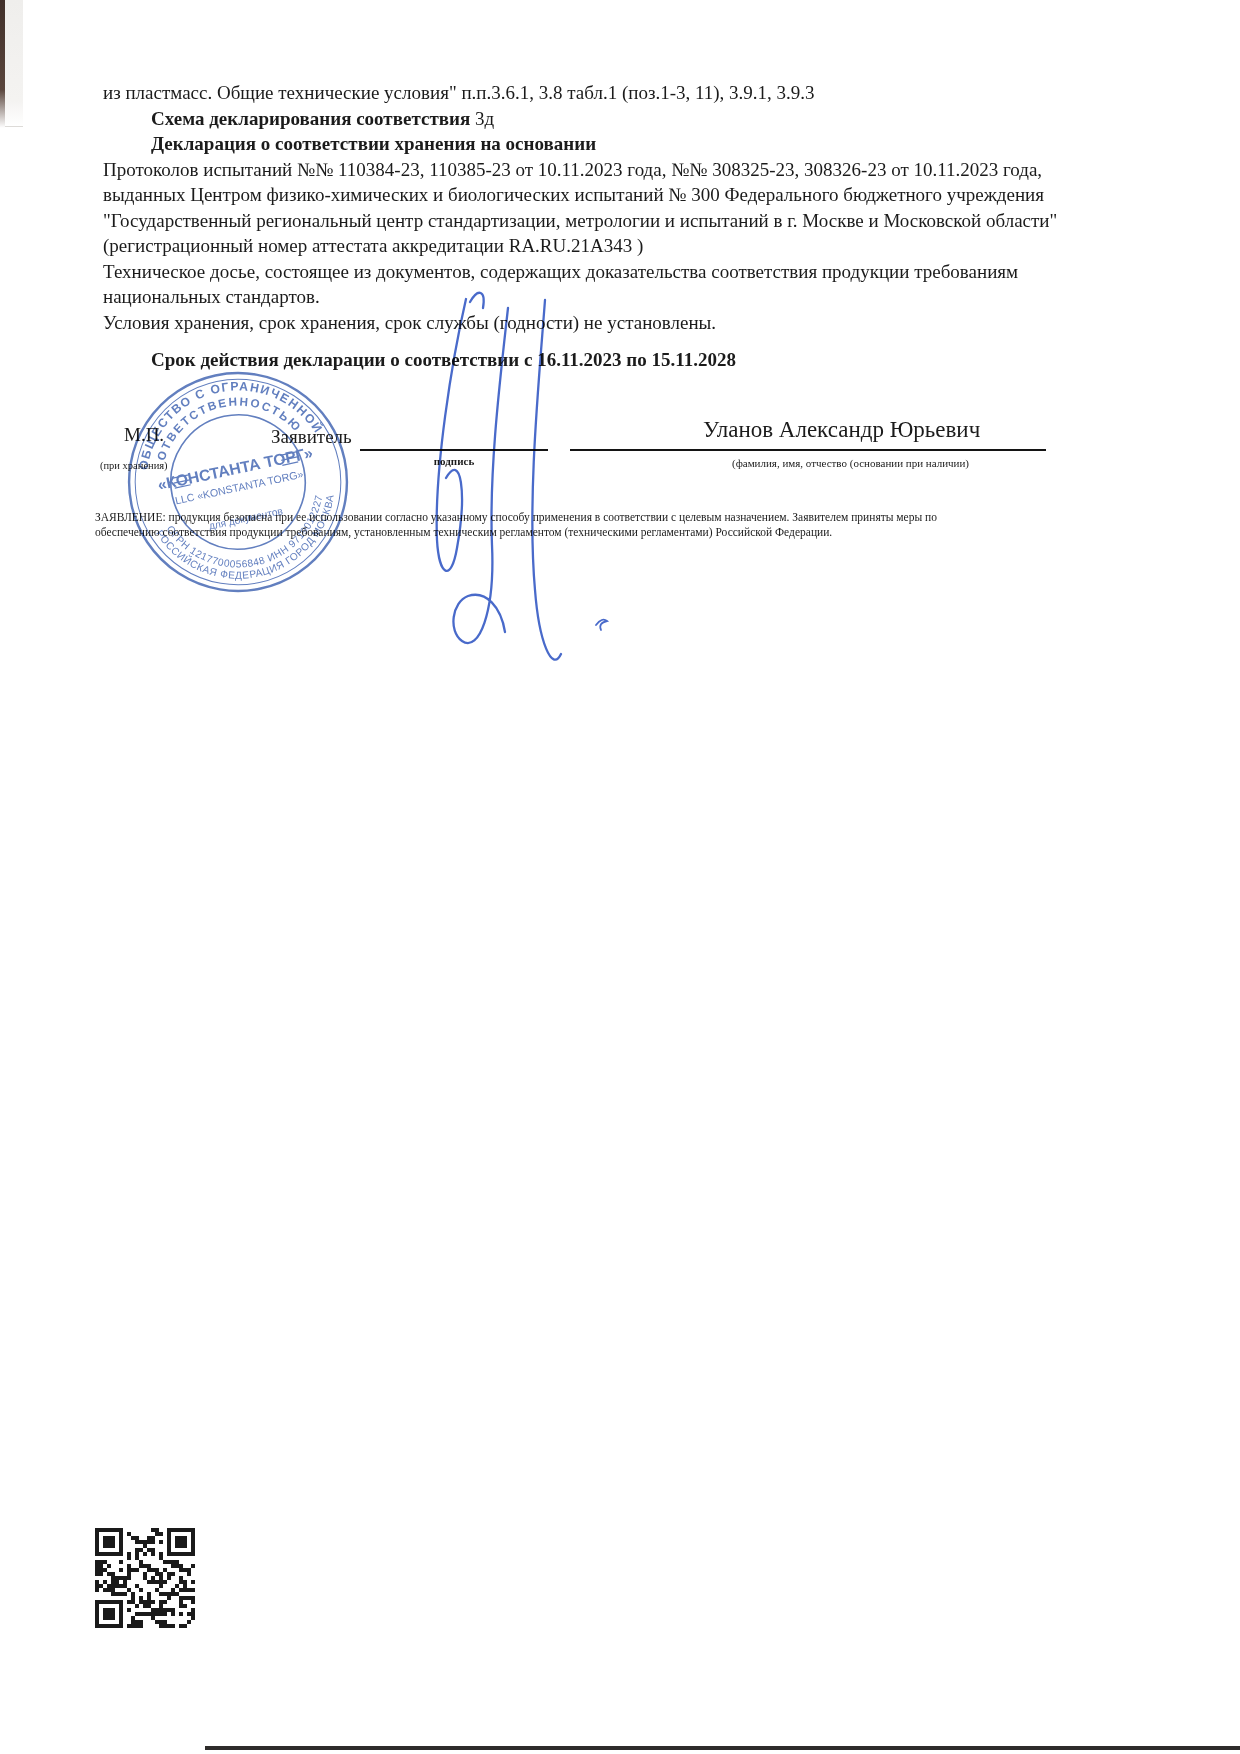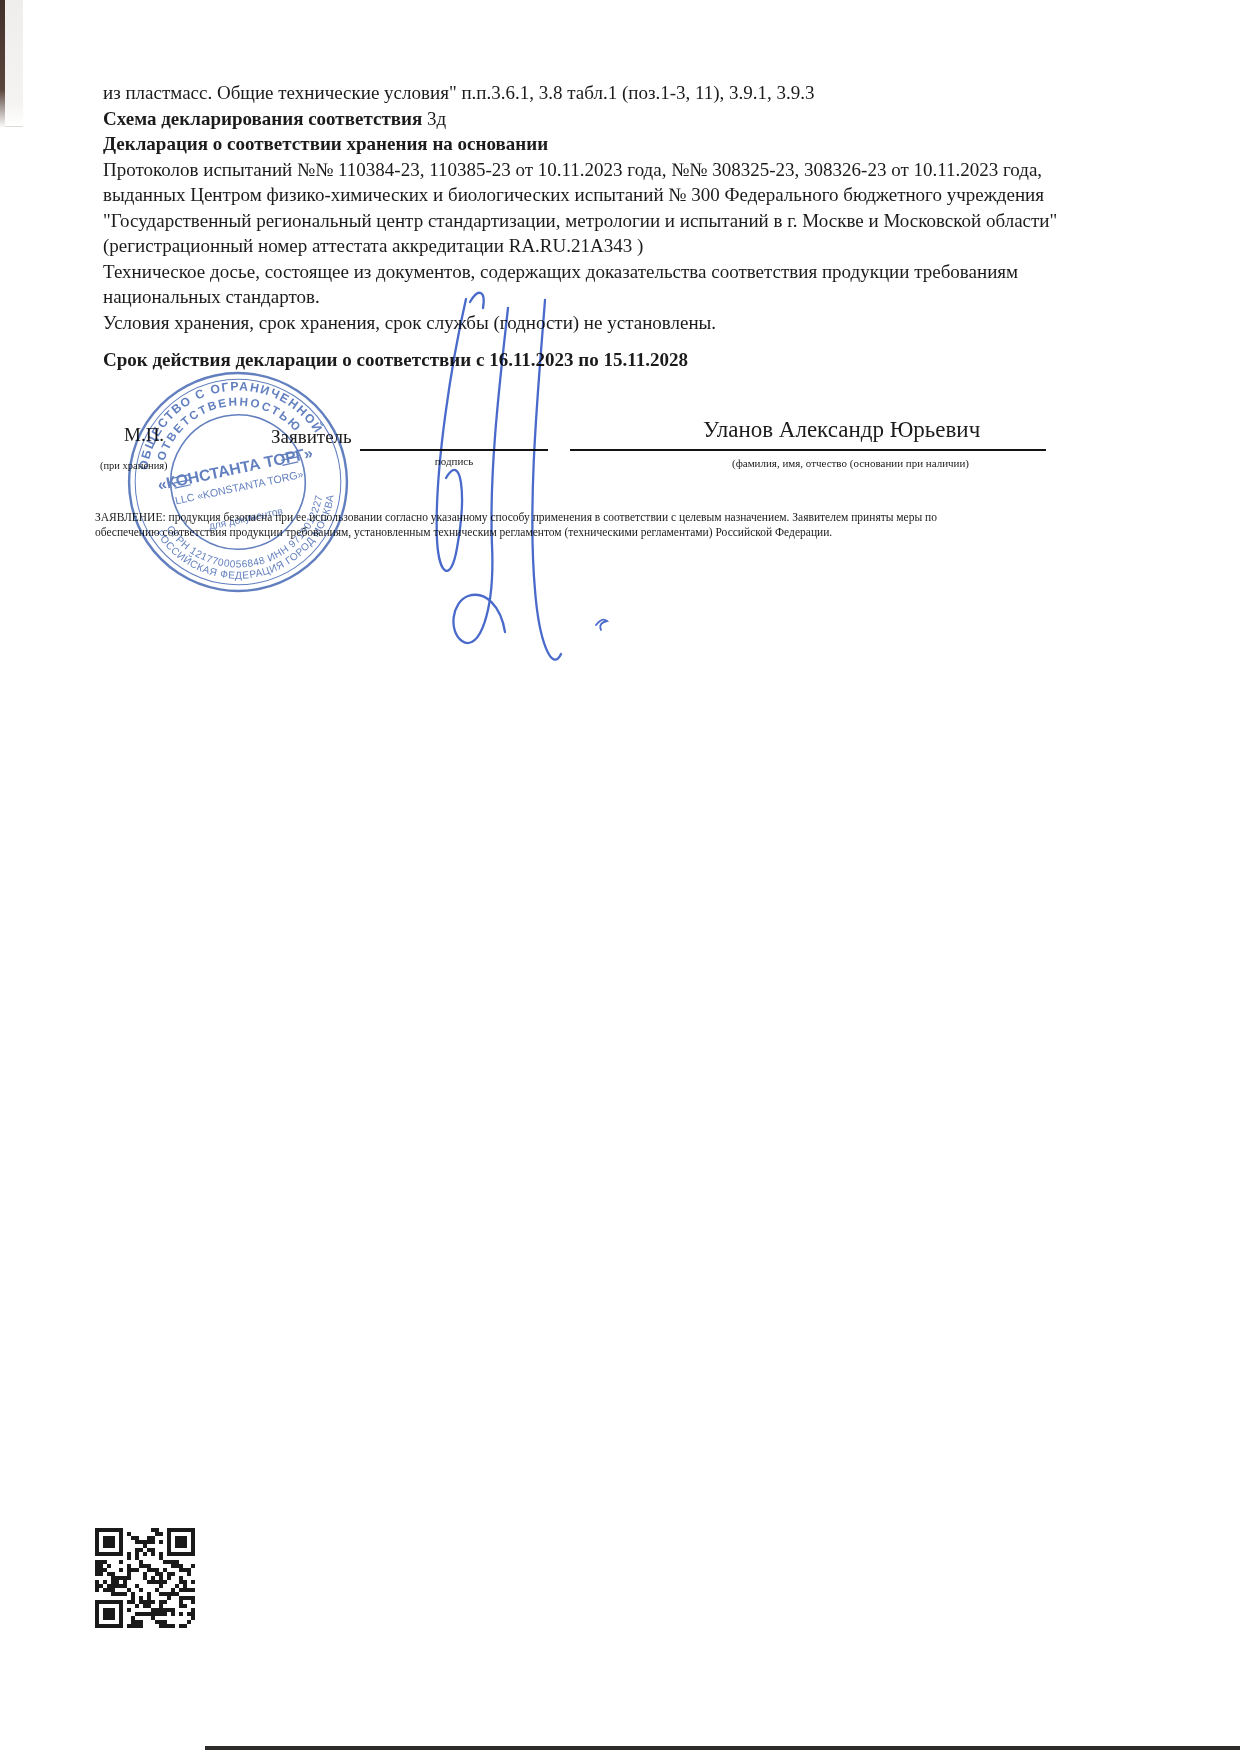--- a/index.html
+++ b/index.html
@@ -8,30 +8,30 @@
     font-family:"Liberation Serif", serif; color:#1b1b1b; overflow:hidden;
     margin:0 auto;
   }
   
   .edge-dark{position:absolute;left:0;top:0;width:5px;height:128px;background:linear-gradient(180deg,#41302a 0%,#5a463d 70%,rgba(90,70,61,0) 100%);}
   .edge-gray{position:absolute;left:5px;top:0;width:18px;height:126px;background:linear-gradient(180deg,#efeeec 0%,#f4f3f1 80%,rgba(244,243,241,0) 100%);border-bottom:1px solid #dddbd8;}
   .bottom-line{position:absolute;left:205px;top:1746px;width:1035px;height:4px;background:#2e2c2b;}
 
   .content{position:absolute;left:103px;top:80px;width:979px;font-size:19px;line-height:25.5px;}
   .content p,.content h3{margin:0;padding:0;font-size:19px;line-height:25.5px;}
-  .content h3{font-weight:bold;}
+  .content h3{font-weight:bold;margin-left:48px;}
   .scheme-val{font-weight:normal;}
   .validity{font-weight:bold;font-size:20px;margin-top:12px !important;}
 
   .abs{position:absolute;}
   .mp{left:124px;top:424px;font-size:19px;text-align:center;}
   .mp-note{left:100px;top:460px;font-size:10.5px;}
   .applicant{left:271px;top:426px;font-size:19px;}
   .sig-line1{left:360px;top:427px;width:188px;height:22px;border-bottom:2px solid #141414;}
-  .sig-cap1{left:360px;top:455px;width:188px;text-align:center;font-size:11px;}
+  .sig-cap1{left:360px;top:455px;width:188px;text-align:center;font-size:11px;font-weight:bold;}
   .sig-line2{left:570px;top:427px;width:476px;height:22px;border-bottom:2px solid #141414;}
   .applicant-name{left:703px;top:417px;font-size:23px;}
   .sig-cap2{left:708px;top:457px;width:285px;text-align:center;font-size:11px;}
   .statement{left:95px;top:510px;width:872px;font-size:11.5px;line-height:15px;}
 
   .stamp{left:124px;top:368px;width:228px;height:228px;transform:rotate(-12deg);mix-blend-mode:multiply;opacity:.88;}
   .signature-svg{left:380px;top:285px;width:240px;height:395px;mix-blend-mode:multiply;}
   .qr{left:95px;top:1528px;width:100px;height:100px;}
 </style>
 </head>

